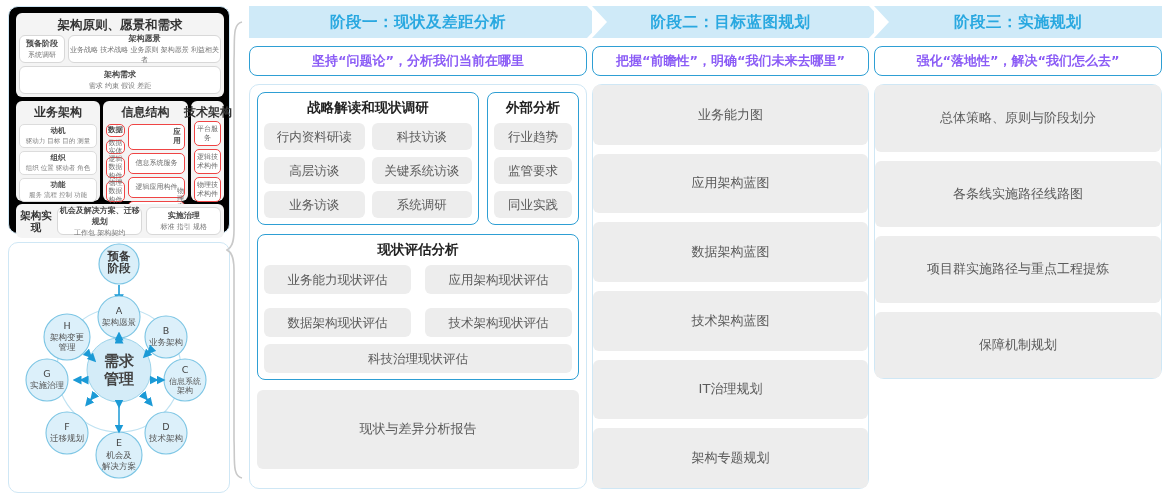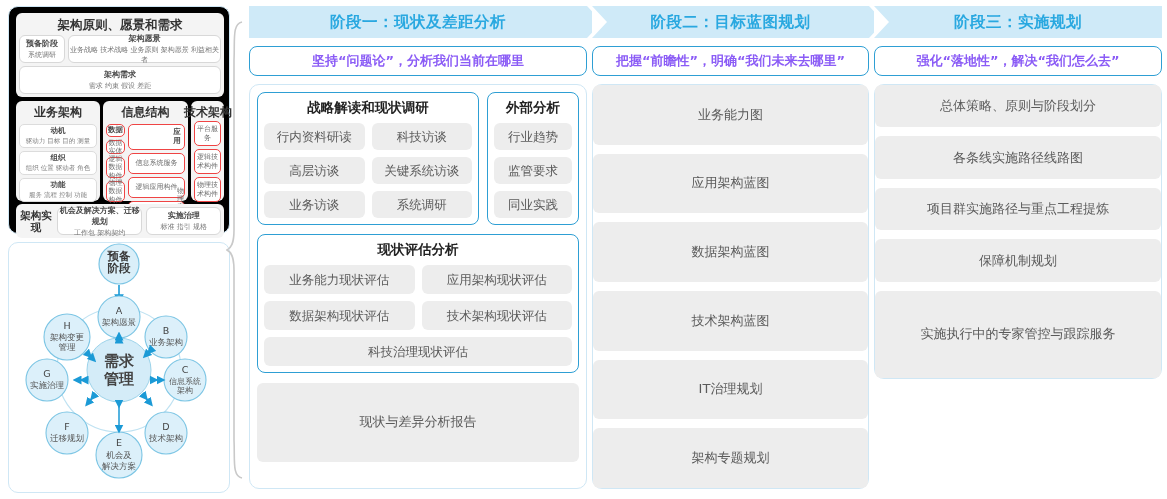--- a/index.html
+++ b/index.html
@@ -117,21 +117,21 @@
   .card-title{font-size:13.5px;font-weight:bold;color:#222;text-align:center;margin-bottom:6px;}
   #p1-row1{display:flex;gap:8px;}
   #card-strategy{flex:1;}
   #card-external{width:92px;}
   .grid2{display:grid;grid-template-columns:1fr 1fr;gap:7px;}
   .grid1{display:grid;grid-template-columns:1fr;gap:7px;}
   #card-strategy .chip{height:27px;font-size:12.5px;}
   #card-external .chip{height:27px;font-size:12.5px;}
   #card-assess{margin-top:9px;}
   #card-assess .chip{height:29px;font-size:12.5px;}
-  #assess-grid{display:grid;grid-template-columns:1fr 1fr;gap:7px;}
+  #assess-grid{display:grid;grid-template-columns:1fr 1fr;gap:14px;}
   #assess-full{margin-top:7px;}
   #p1-report{margin-top:10px;height:79px;font-size:13px;}
 
   
   #phase2 .chip{font-size:13px;flex:1;}
   #phase3 .chip{font-size:13px;flex:1;}
   #p3-last{flex:2.05 !important;}
 </style>
 </head>
 <body>
@@ -355,15 +355,14 @@
   <div class="phase-header">
     <span class="notch-l"></span>
     <span>阶段三：实施规划</span>
   </div>
   <div class="phase-sub">强化“落地性”，解决“我们怎么去”</div>
   <div class="phase-body">
     <div class="chip">总体策略、原则与阶段划分</div>
     <div class="chip">各条线实施路径线路图</div>
     <div class="chip">项目群实施路径与重点工程提炼</div>
     <div class="chip">保障机制规划</div>
-    <div class="chip" id="p3-last">实施执行中的专家管控与跟踪服务</div>
   </div>
 </div>
 
 </body></html>

